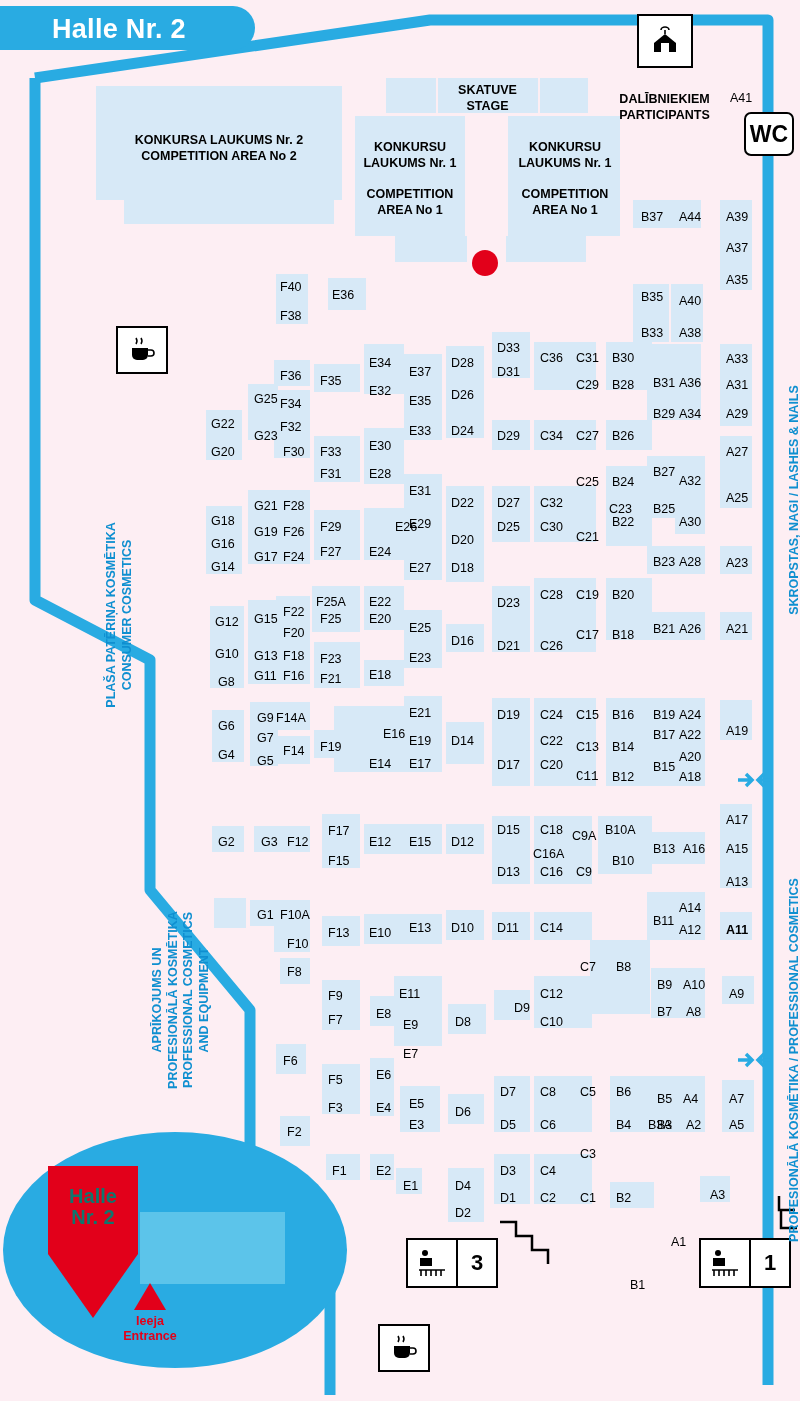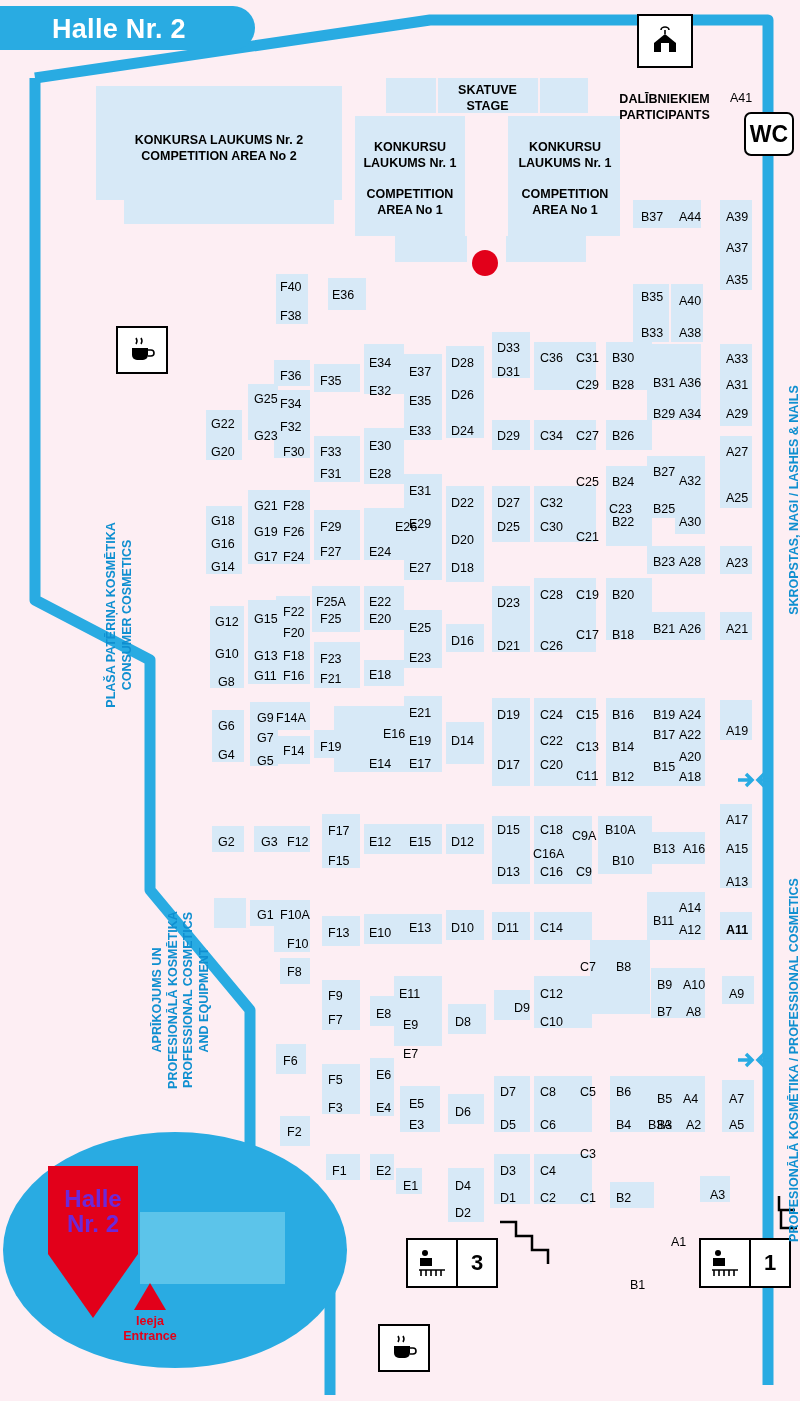--- a/index.html
+++ b/index.html
@@ -41,21 +41,21 @@
   .icon-box{
     position:absolute;background:#ffffff;border:2px solid #000;
     display:flex;align-items:center;justify-content:center;
   }
   .wc-box{
     position:absolute;background:#fff;border:2px solid #000;border-radius:7px;
     display:flex;align-items:center;justify-content:center;
     font-size:23px;font-weight:bold;
   }
   .halle-badge-text{
-    position:absolute;color:#6d28d9;font-weight:bold;font-size:24px;line-height:1.05;
+    position:absolute;color:#0f766e;font-weight:bold;font-size:20px;line-height:1.05;
     text-align:center;
   }
   .entrance-text{
     position:absolute;color:#e2001a;font-weight:bold;font-size:12.5px;
     text-align:center;line-height:1.2;
   }
   .stair-num{
     position:absolute;background:#fff;border:2px solid #000;
     display:flex;align-items:center;justify-content:center;
     font-size:22px;font-weight:bold;

